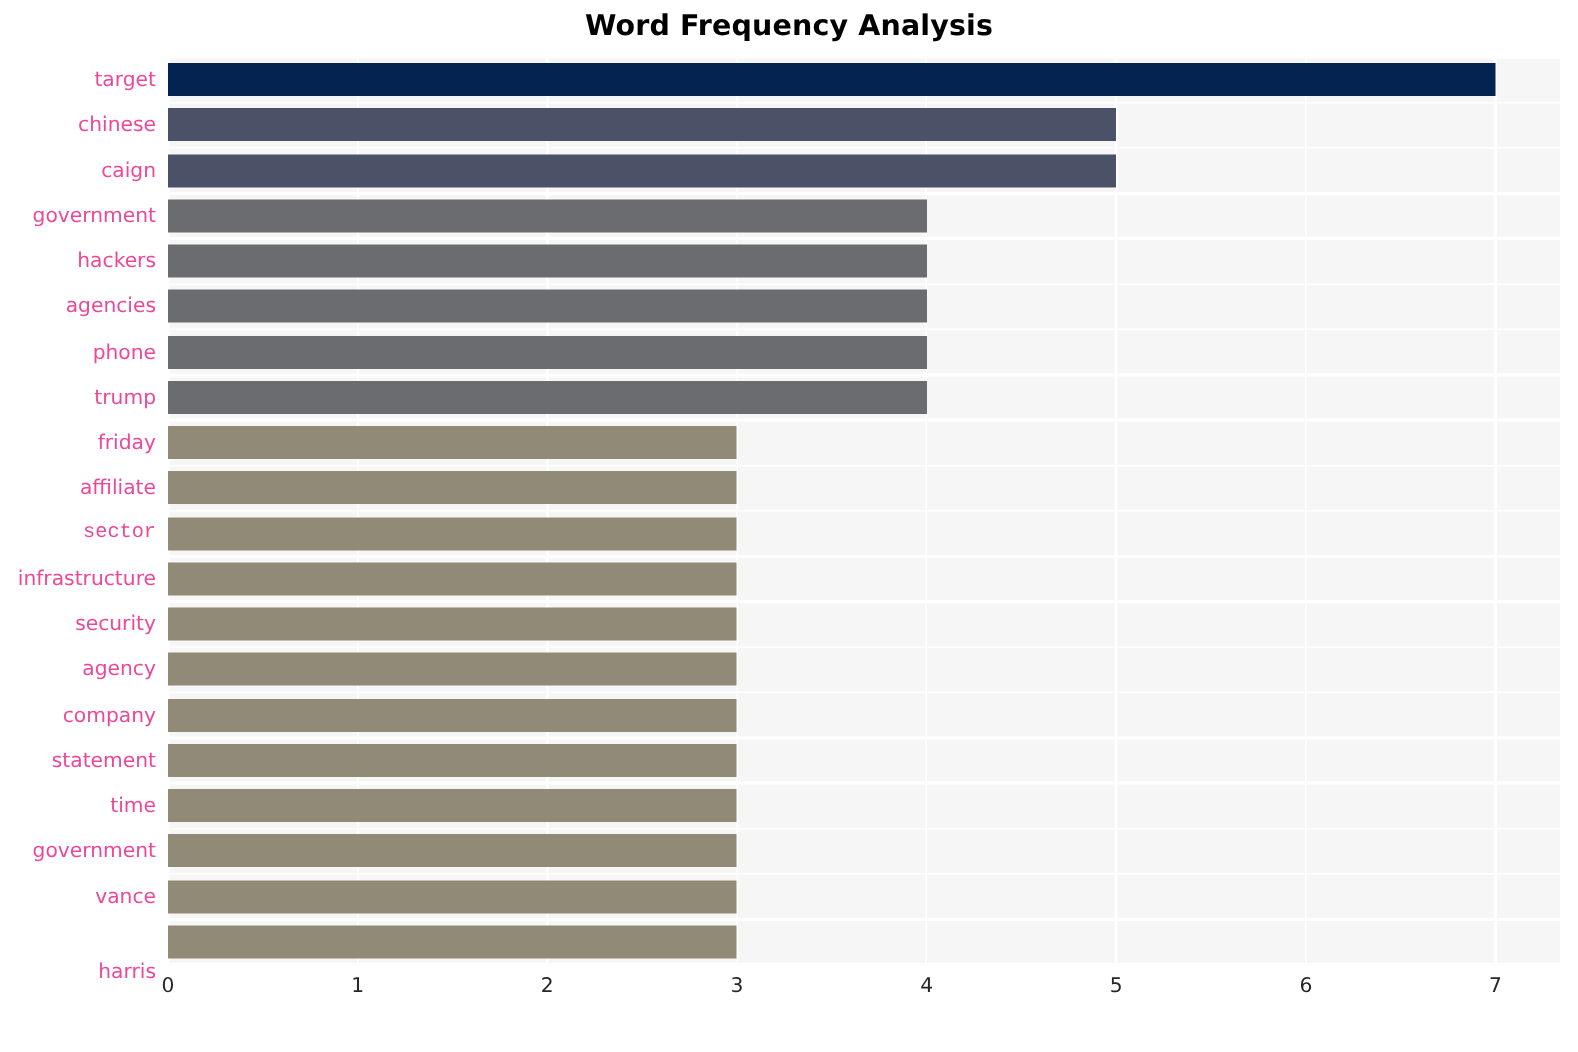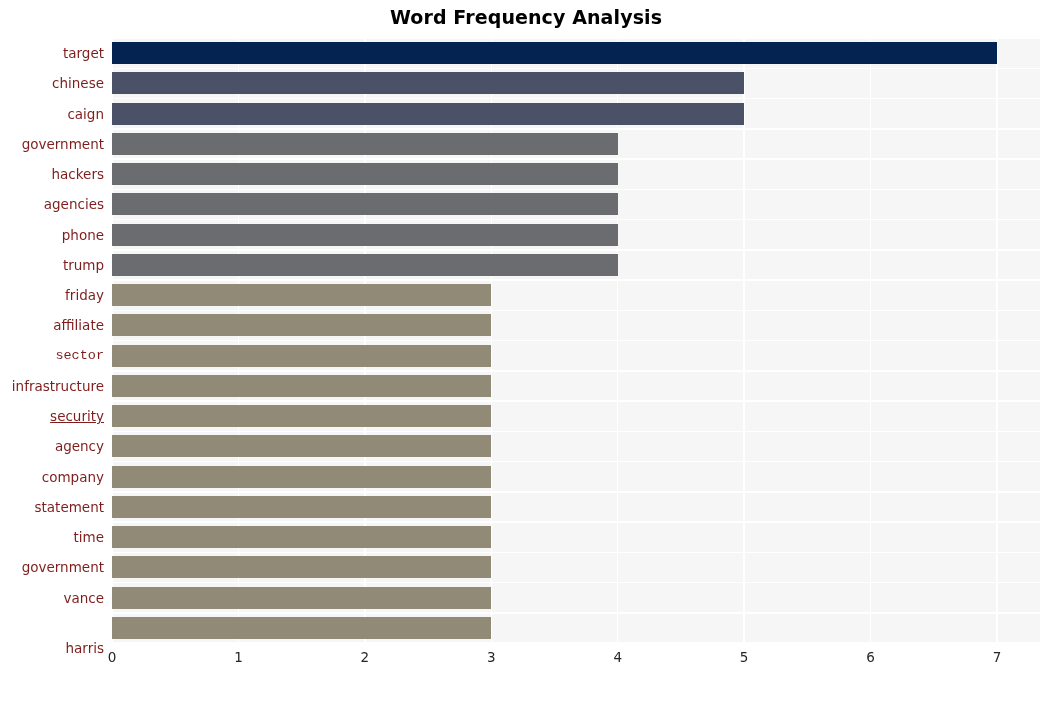--- a/index.html
+++ b/index.html
@@ -81,21 +81,21 @@
     width: 104px;
     height: 605px;
   }
 
   .ylabel {
     position: absolute;
     right: 0;
     width: 104px;
     text-align: right;
     font-size: 13.5px;
-    color: #7f1d1d;
+    color: #ec4899;
     line-height: 14px;
   }
 
   #xlabels {
     position: absolute;
     left: 0;
     top: 649px;
     width: 1052px;
     height: 22px;
   }
@@ -191,21 +191,21 @@
       <div class="ylabel" style="top: 68.625px;">caign</div>
       <div class="ylabel" style="top: 98.875px;">government</div>
       <div class="ylabel" style="top: 129.125px;">hackers</div>
       <div class="ylabel" style="top: 159.375px;">agencies</div>
       <div class="ylabel" style="top: 189.625px;">phone</div>
       <div class="ylabel" style="top: 219.875px;">trump</div>
       <div class="ylabel" style="top: 250.125px;">friday</div>
       <div class="ylabel" style="top: 280.375px;">affiliate</div>
       <div class="ylabel" style="top: 310.625px; font-family: Liberation Mono, monospace;">sector</div>
       <div class="ylabel" style="top: 340.875px;">infrastructure</div>
-      <div class="ylabel" style="top: 371.125px; text-decoration: underline;">security</div>
+      <div class="ylabel" style="top: 371.125px;">security</div>
       <div class="ylabel" style="top: 401.375px;">agency</div>
       <div class="ylabel" style="top: 431.625px;">company</div>
       <div class="ylabel" style="top: 461.875px;">statement</div>
       <div class="ylabel" style="top: 492.125px;">time</div>
       <div class="ylabel" style="top: 522.375px;">government</div>
       <div class="ylabel" style="top: 552.625px;">vance</div>
       <div class="ylabel" style="top: 603px;">harris</div>
     </div>
 
   <div id="xlabels">

